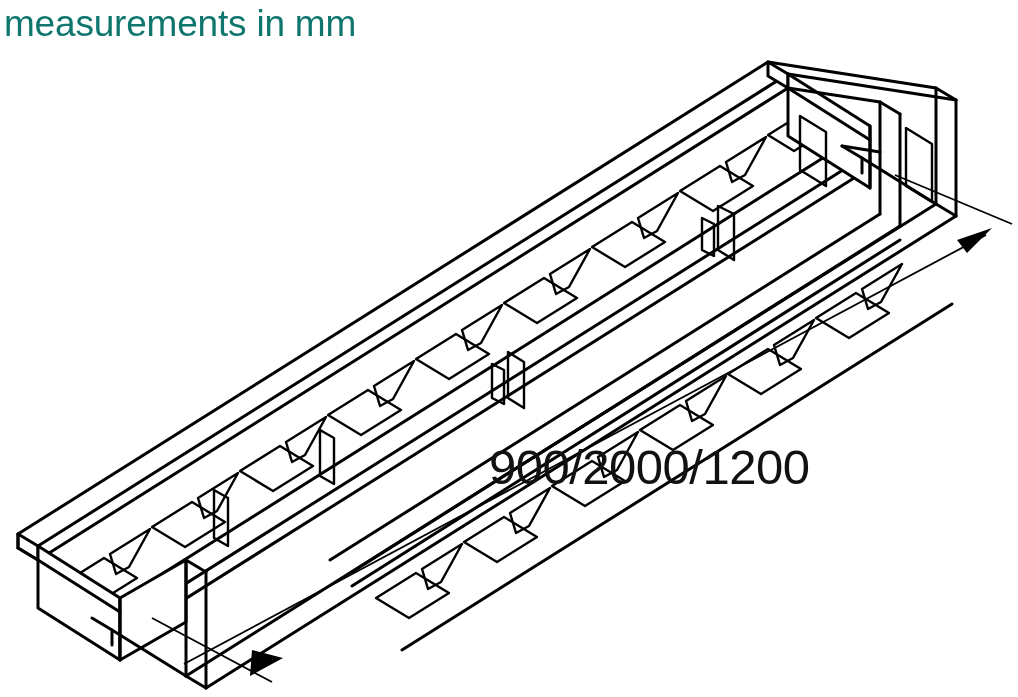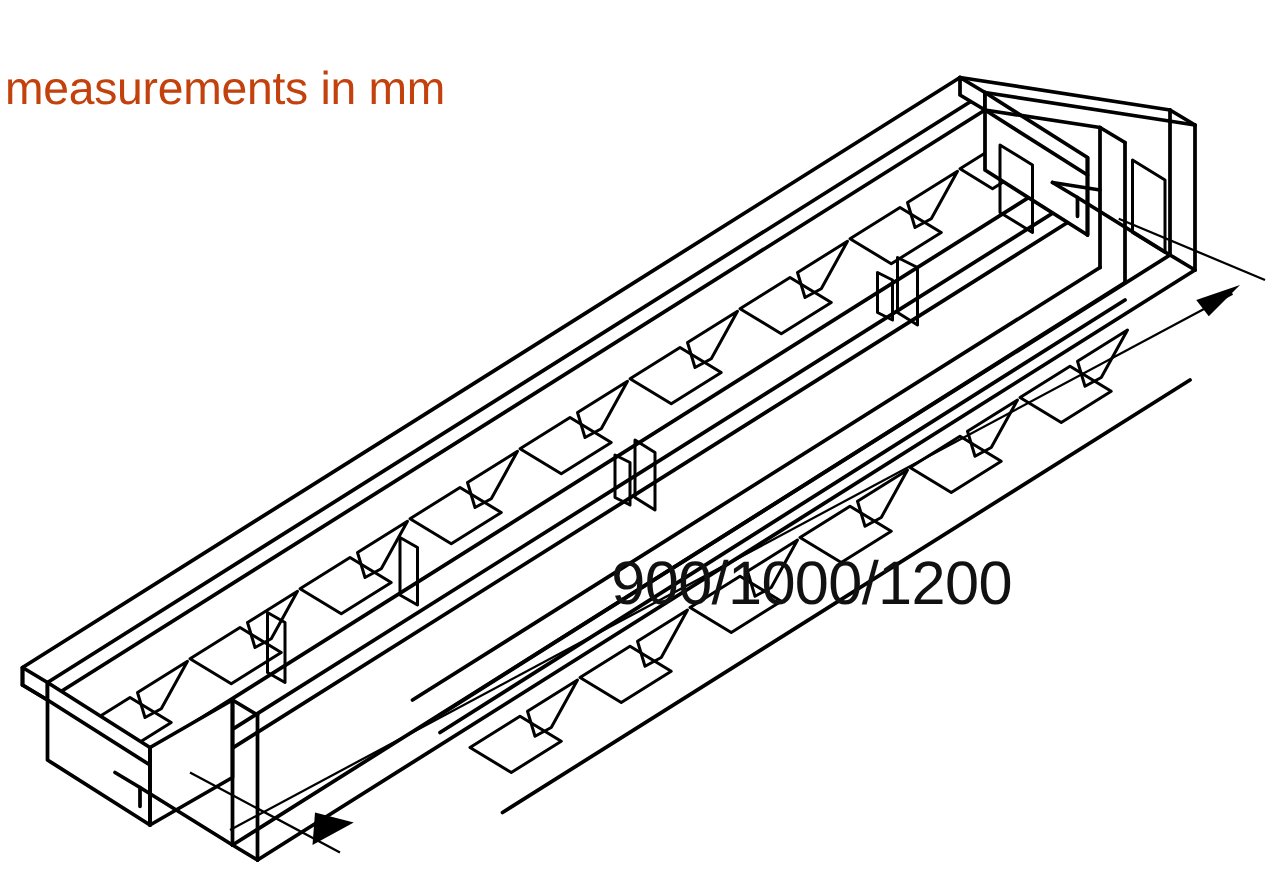--- a/index.html
+++ b/index.html
@@ -57,24 +57,23 @@
     stroke-width: 3;
     stroke-linejoin: round;
   }
   .label-title {
     position: absolute;
     left: 4px;
     top: 2px;
     font-family: "Liberation Sans", sans-serif;
     font-size: 37px;
     line-height: 44px;
-    color: #c2410c;
+    color: #0f766e;
     white-space: nowrap;
     letter-spacing: -0.2px;
-    margin-top: 47px;
   }
   .label-dim {
     position: absolute;
     left: 489px;
     top: 440px;
     font-family: "Liberation Sans", sans-serif;
     font-size: 49px;
     line-height: 54px;
     color: #111111;
     white-space: nowrap;
@@ -235,15 +234,15 @@
 
       <polygon class="dim-arrow" points="992,228 957,240 967,253"></polygon>
 
       <polygon class="dim-arrow" points="250,676 252,650 283,658"></polygon>
     </g>
 
   </svg>
 
   <div class="label-title">measurements in mm</div>
 
-  <div class="label-dim">900/1000/1200</div>
+  <div class="label-dim">900/2000/1200</div>
 
 </div>
 
 </body></html>

